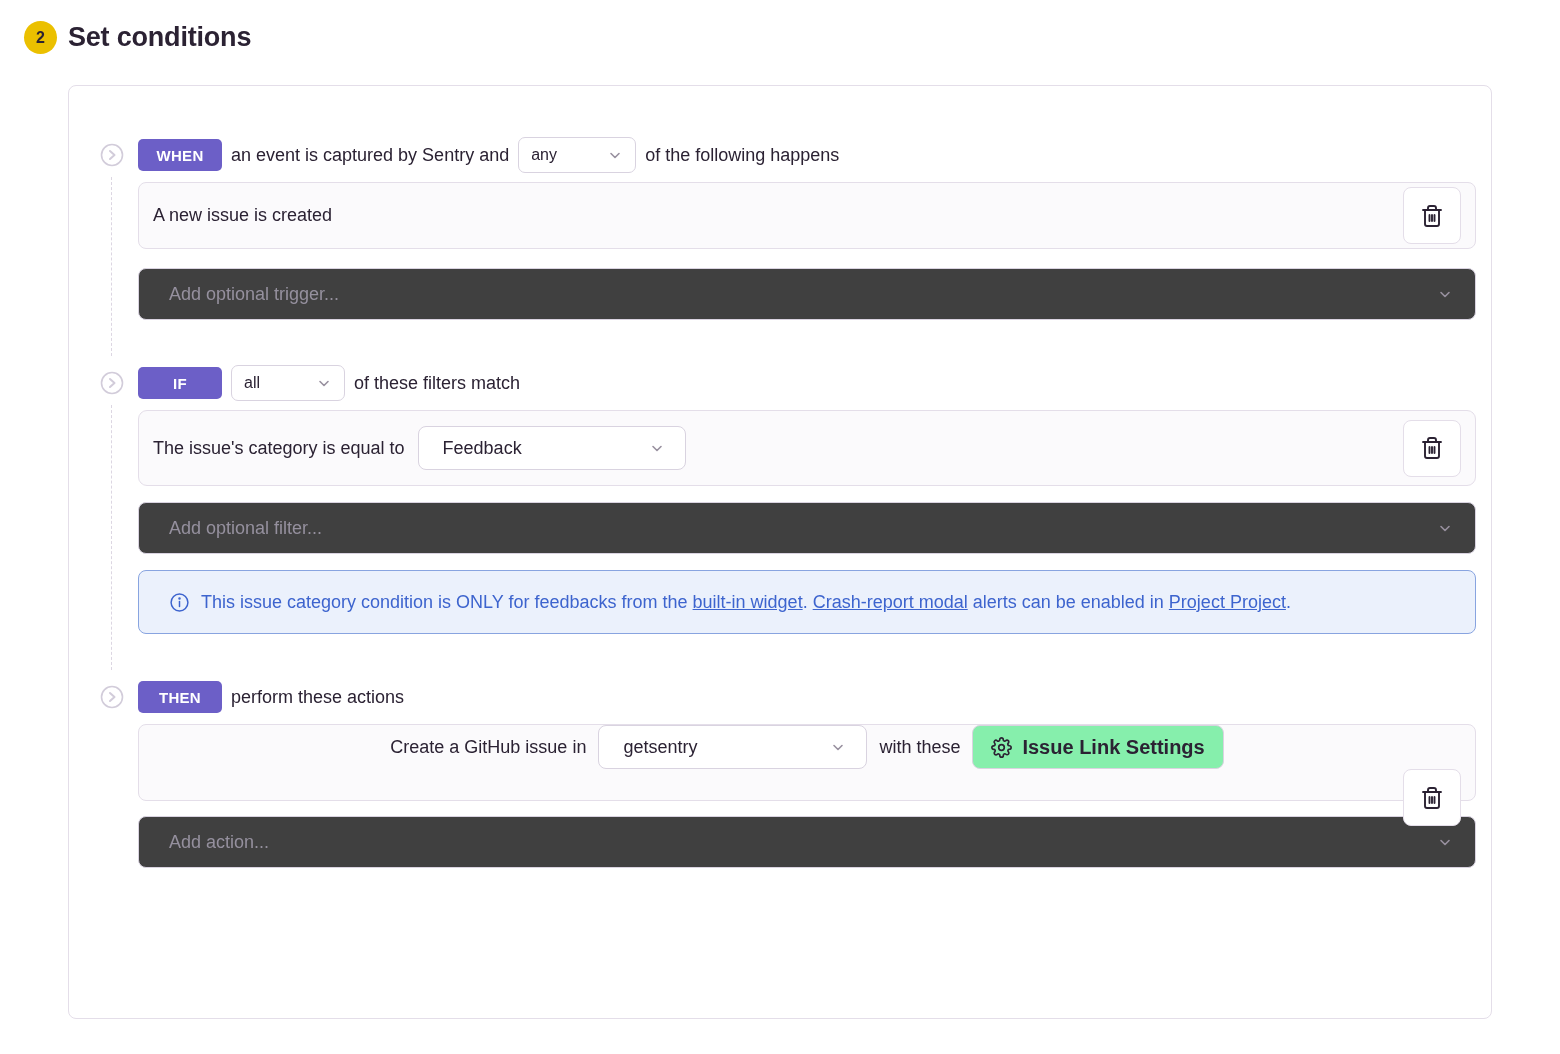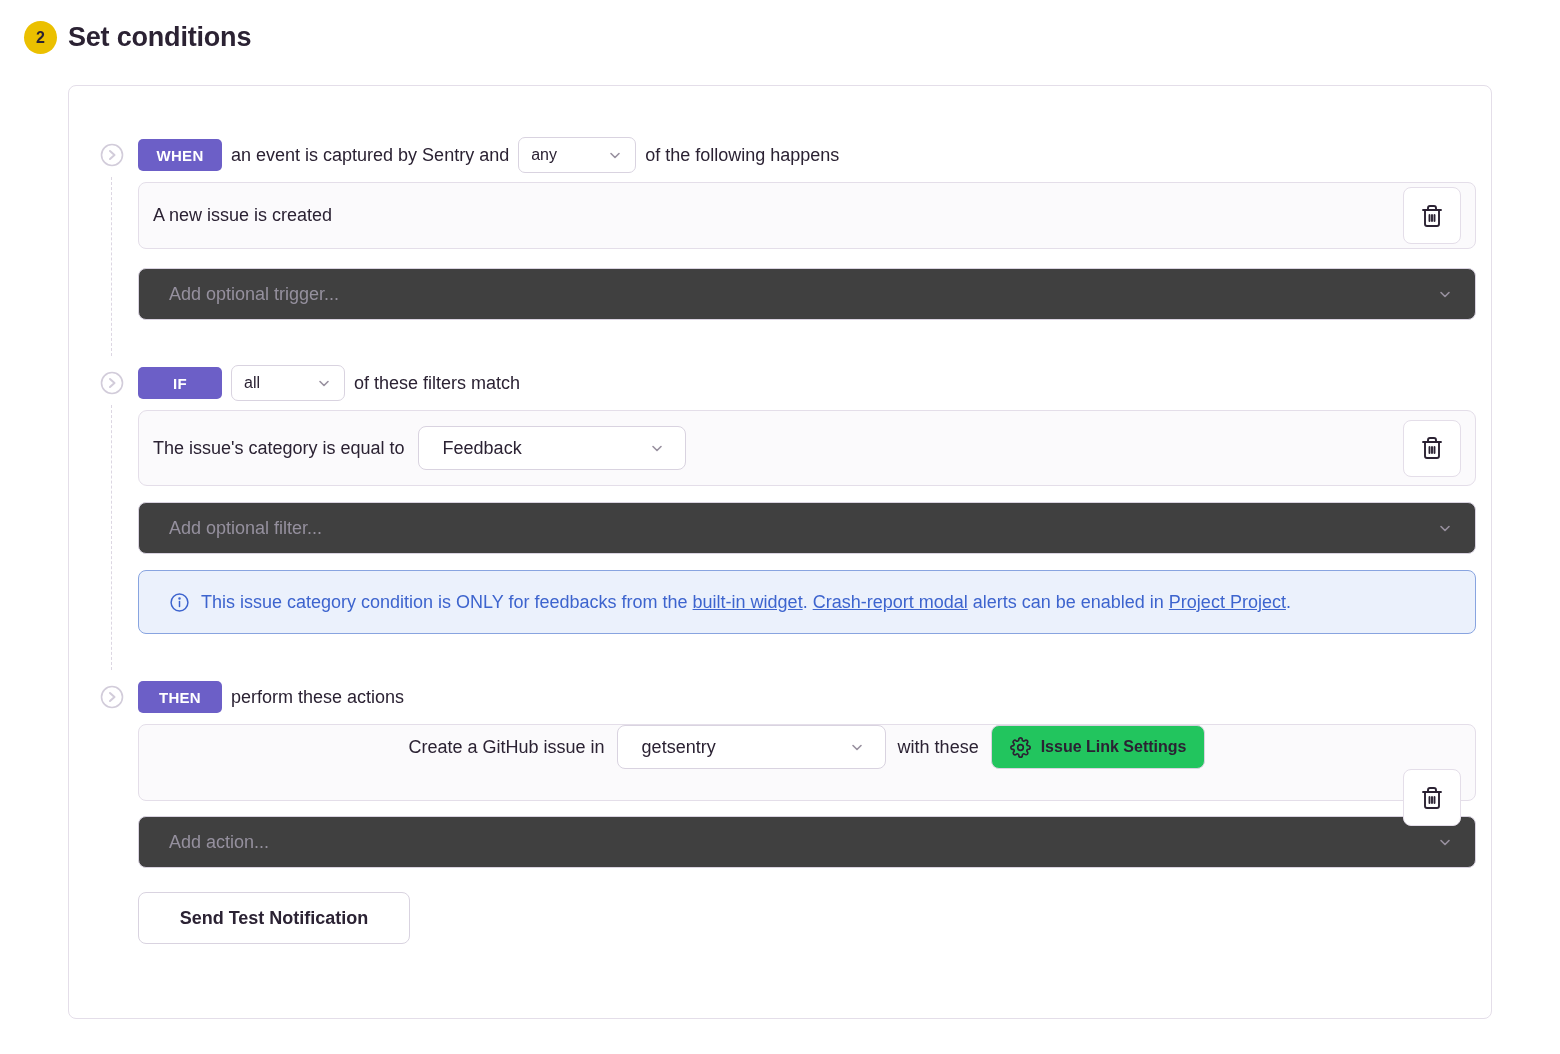--- a/index.html
+++ b/index.html
@@ -52,23 +52,23 @@
   .mb19{margin-bottom:19px;gap:12px;} .mb16{margin-bottom:16px;border-radius:9px;} .mb15{margin-bottom:15px;}
   .row-content{display:flex; align-items:center; gap:13px; padding-left:0;}
   .row-label{font-size:18px; color:var(--dark); white-space:nowrap;}
   .big-select{
     height:44px; border:1px solid var(--border-mid); border-radius:8px; background:#fff;
     display:flex; align-items:center; justify-content:space-between;
     padding:0 20px 0 24px; font-size:18px; color:var(--dark); cursor:pointer;
   }
   .w-feedback{width:268px;} .w-getsentry{width:269px;}
   .settings-btn{
-    height:44px; border:1px solid var(--border-mid); border-radius:8px; background:#22c55e;
+    height:44px; border:1px solid var(--border-mid); border-radius:8px; background:#86efac;
     display:flex; align-items:center; gap:10px; padding:0 18px;
-    font-size:16px; font-weight:700; color:var(--dark); cursor:pointer;
+    font-size:20px; font-weight:700; color:var(--dark); cursor:pointer;
     font-family:inherit;
   }
   .trash-btn{
     margin-left:auto; width:58px; height:57px; background:#fff;
     border:1px solid var(--border); border-radius:8px; color:var(--dark);
     display:flex; align-items:center; justify-content:center; cursor:pointer; flex-shrink:0;
   }
   .add-row{
     height:52px; background:#404040; border:1px solid var(--border-mid); border-radius:8px;
     display:flex; align-items:center; justify-content:space-between;
@@ -284,17 +284,16 @@
 
       <div class="add-row">
         <span>Add action...</span>
         <span>
           <svg width="16" height="16" viewBox="0 0 16 16">
               <use href="#icon-chevron-down"></use>
             </svg>
         </span>
       </div>
 
-      <button class="test-btn">Send Test Notification</button>
     </div>
   </section>
 
 </div>
 
 </body></html>

